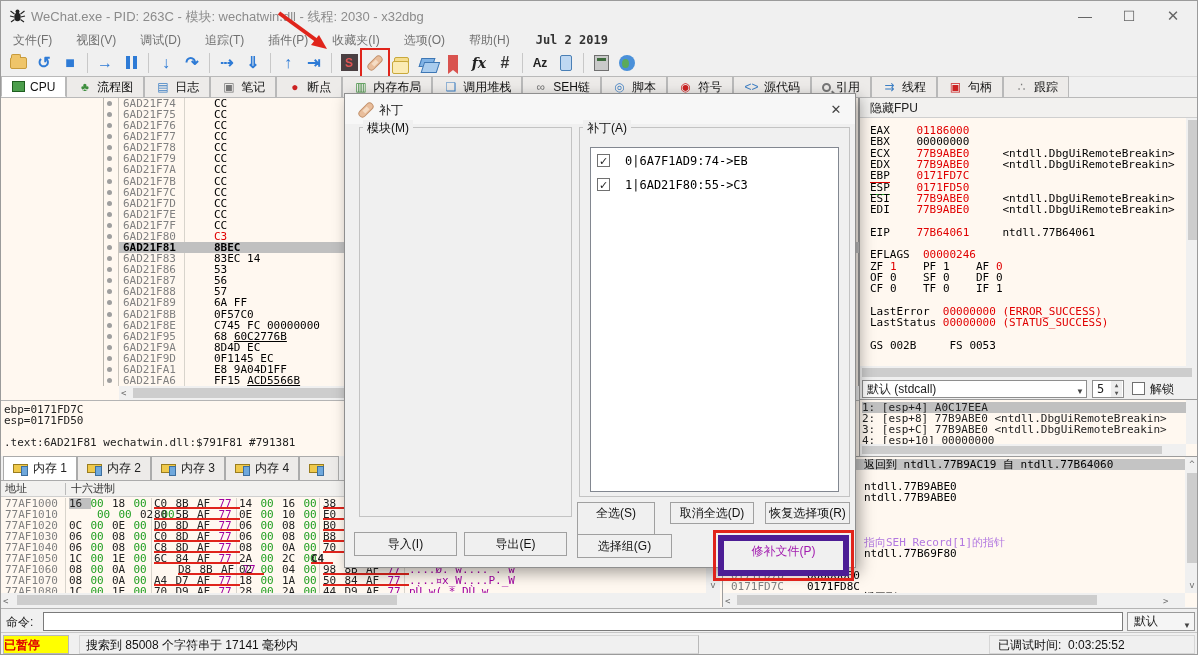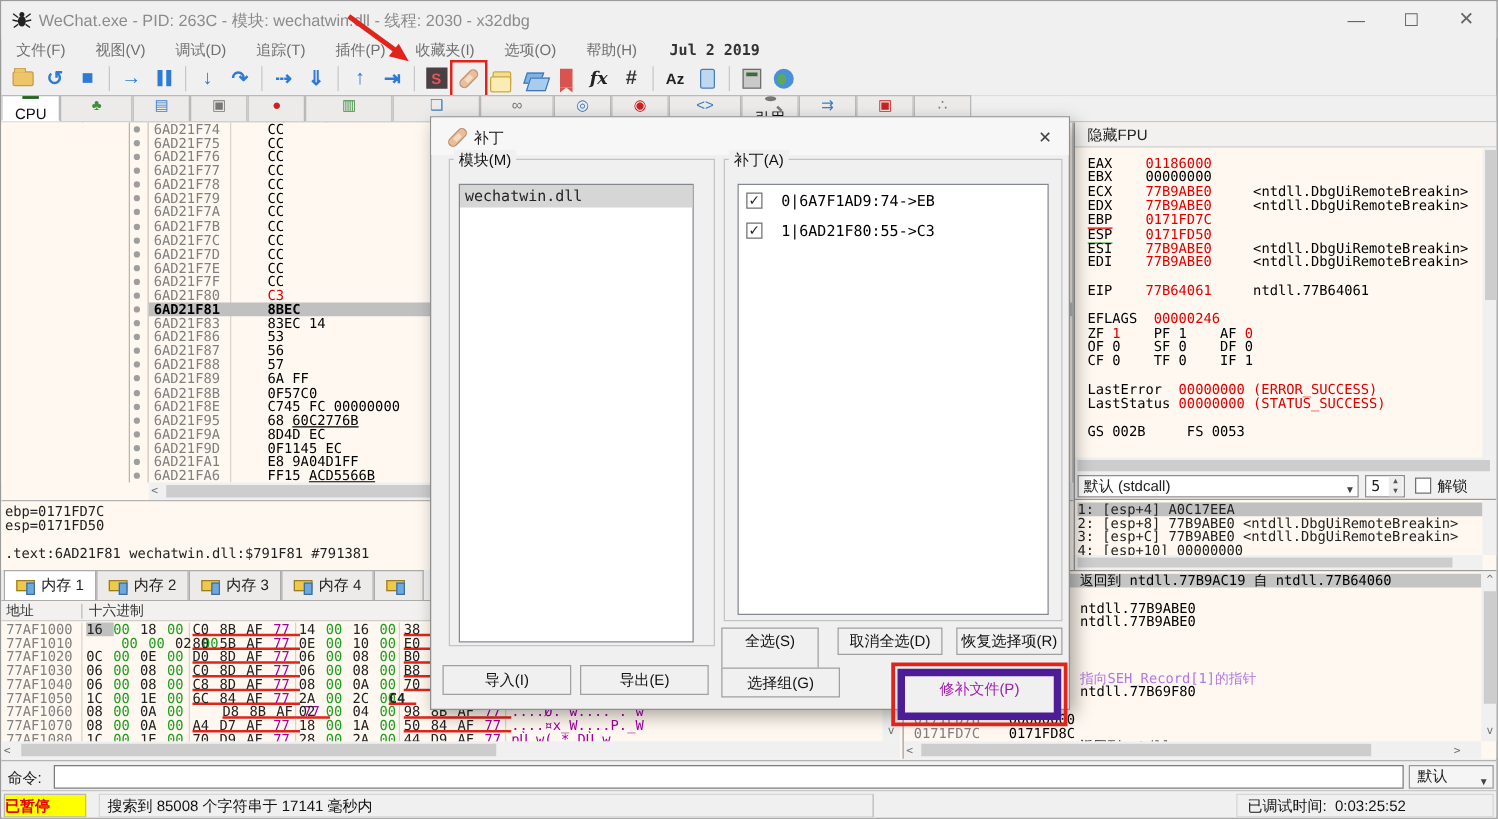--- a/index.html
+++ b/index.html
@@ -38,21 +38,21 @@
   .ic-fx{font-style:italic;font-family:"DejaVu Serif",serif;font-size:14px;color:#222;}
   .ic-az{font-size:12px;color:#222;}
   .ic-device{width:12px;height:16px;background:#BFD8F2;border:1px solid #4A7FB5;border-radius:2px;}
   .ic-calc{width:15px;height:16px;background:#C9C9C9;border:1px solid #6F6F6F;position:relative;}
   .ic-calc::after{content:"";position:absolute;left:2px;top:2px;width:9px;height:3px;background:#3D6B3D;}
   .ic-globe{width:16px;height:16px;border-radius:50%;background:#4A90D9;position:relative;overflow:hidden;}
   .ic-globe::after{content:"";position:absolute;left:3px;top:4px;width:7px;height:9px;background:#5BAA5B;border-radius:50%;}
   .hl-red{outline:2px solid #E0241B;outline-offset:1px;}
   
   #tabbar{position:absolute;left:0;top:76px;width:1198px;height:21px;background:#F0F0F0;border-bottom:1px solid #B9B9B9;display:flex;align-items:flex-end;}
-  .tab{height:21px;display:flex;align-items:center;gap:5px;padding:0 10px;border:1px solid #B9B9B9;border-bottom:none;background:#EDEBE9;white-space:nowrap;color:#111;flex-direction:column;}
+  .tab{height:21px;display:flex;align-items:center;gap:5px;padding:0 10px;border:1px solid #B9B9B9;border-bottom:none;background:#EDEBE9;white-space:nowrap;color:#111;}
   .tab.active{background:#FFFFFF;height:21px;font-weight:normal;border-bottom:1px solid #fff;}
   .tabicon{display:inline-flex;width:15px;height:14px;align-items:center;justify-content:center;font-size:12px;}
   .tc-cpu{width:13px;height:11px;background:#4C9E4C;border:1px solid #1F5E1F;}
   .tc-green{color:#3E8E3E;} .tc-blue{color:#3D7FC4;} .tc-red{color:#CC2222;} .tc-gray{color:#777;}
   .tc-mag{width:9px;height:9px;border:2px solid #777;border-radius:50%;position:relative;}
   .tc-mag::after{content:"";position:absolute;left:7px;top:7px;width:5px;height:2px;background:#777;transform:rotate(45deg);}
   .scroll{background:#F0F0F0;} .scroll .thumb{position:absolute;background:#CDCDCD;}
   .sarrow{position:absolute;color:#707070;font-size:9px;text-align:center;font-family:"DejaVu Sans Mono",monospace;}
   
   #cpu-pane{position:absolute;left:0;top:97px;width:858px;height:358px;background:#FFF8F0;border-right:1px solid #9C9C9C;}
@@ -745,23 +745,20 @@
   <div id="dialog">
     <div id="dlg-title">
       <span id="dlg-icon" class="ic-bandaid"></span>
       <span id="dlg-title-text">补丁</span>
       <span id="dlg-close">✕</span>
     </div>
     <div class="groupbox" id="gb-module"></div>
     <div class="groupbox" id="gb-patch"></div>
     <span class="grouplabel" id="lbl-module">模块(M)</span>
     <span class="grouplabel" id="lbl-patch">补丁(A)</span>
-    <div id="module-list">
-        <div class="modrow sel">wechatwin.dll</div>
-      </div>
     <div id="patch-list">
         <div class="patchrow">
           <span class="pcheck">✓</span>
           <span class="plabel">0|6A7F1AD9:74-&gt;EB</span>
         </div>
         <div class="patchrow">
           <span class="pcheck">✓</span>
           <span class="plabel">1|6AD21F80:55-&gt;C3</span>
         </div>
       </div>

